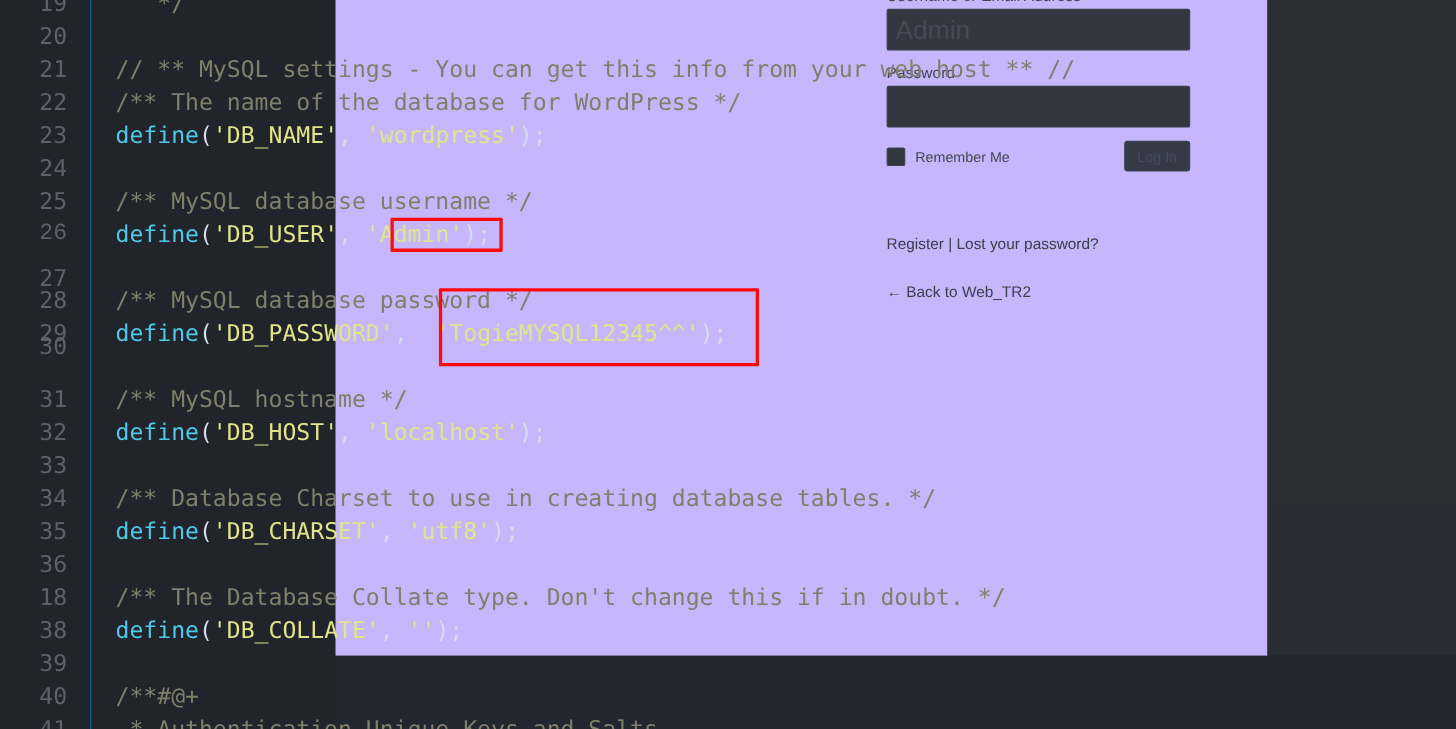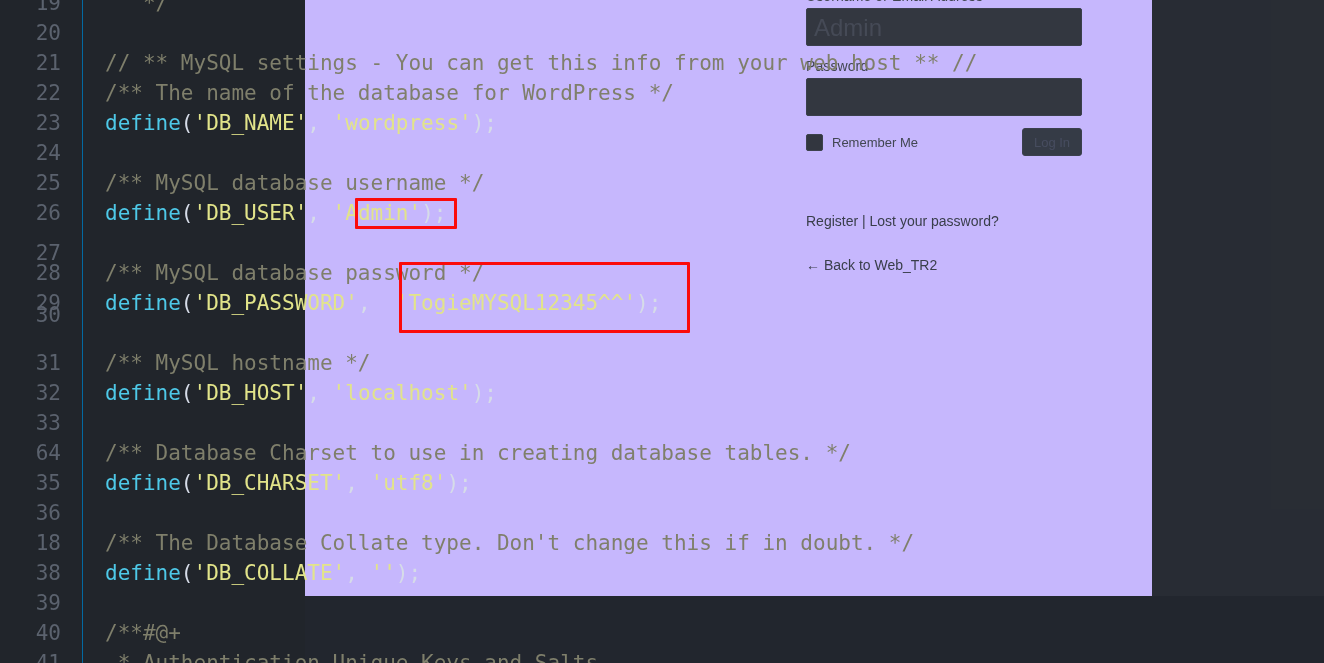--- a/index.html
+++ b/index.html
@@ -205,29 +205,29 @@
 
   <div class="code-area">
     <div class="gutter" id="gutter">
         <div class="ln" style="top: -12px;">19</div>
         <div class="ln" style="top: 18px;">20</div>
         <div class="ln" style="top: 48px; margin-left: 16px;">21</div>
         <div class="ln" style="top: 78px;">22</div>
         <div class="ln" style="top: 108px;">23</div>
         <div class="ln" style="top: 138px; text-align: right;">24</div>
         <div class="ln" style="top: 168px;">25</div>
-        <div class="ln" style="top: 198px;">26</div>
+        <div class="ln" style="top: 198px; font-family: Liberation Mono, monospace;">26</div>
         <div class="ln" style="top: 228px; margin-top: 10px;">27</div>
         <div class="ln" style="top: 258px;">28</div>
         <div class="ln" style="top: 288px;">29</div>
         <div class="ln" style="top: 300px; text-align: right;">30</div>
         <div class="ln" style="top: 348px;">31</div>
         <div class="ln" style="top: 378px;">32</div>
         <div class="ln" style="top: 408px; padding-left: 36px;">33</div>
-        <div class="ln" style="top: 438px;">64</div>
+        <div class="ln" style="top: 438px;">34</div>
         <div class="ln" style="top: 468px;">35</div>
         <div class="ln" style="top: 498px;">36</div>
         <div class="ln" style="top: 528px;">18</div>
         <div class="ln" style="top: 558px;">38</div>
         <div class="ln" style="top: 588px;">39</div>
         <div class="ln" style="top: 618px;">40</div>
         <div class="ln" style="top: 648px;">41</div>
       </div>
     <div class="lines" id="lines">
         <div class="cl" style="top: -12px;"><span class="tok-comment">   */</span></div>

